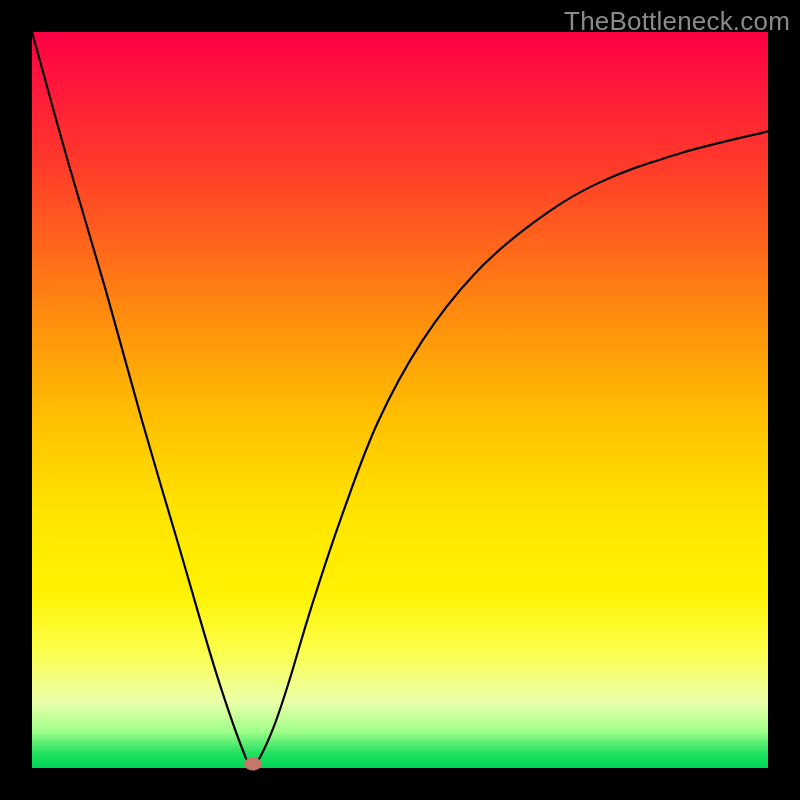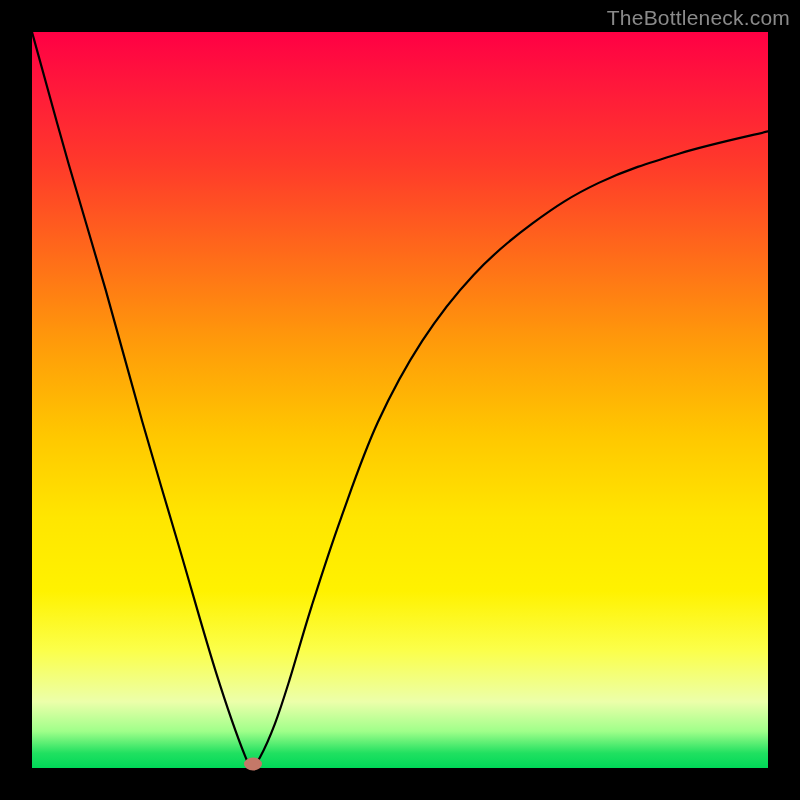--- a/index.html
+++ b/index.html
@@ -36,21 +36,21 @@
     left: 0;
     top: 0;
     width: 736px;
     height: 736px;
   }
   .watermark {
     position: absolute;
     top: 6px;
     right: 10px;
     font-family: Arial, Helvetica, sans-serif;
-    font-size: 21px;
+    font-size: 26px;
     font-weight: 400;
     color: #8a8a8a;
     letter-spacing: 0.2px;
   }
   .marker {
     position: absolute;
     width: 18px;
     height: 13px;
     background: #c47868;
     border-radius: 50%;

